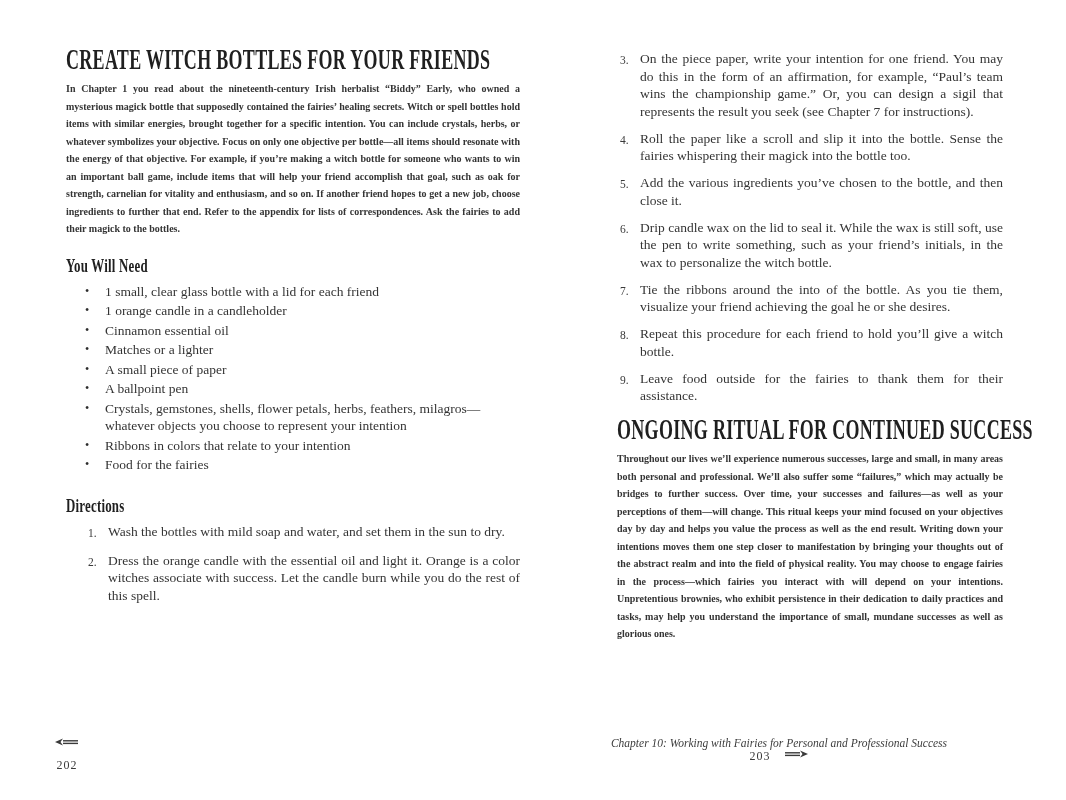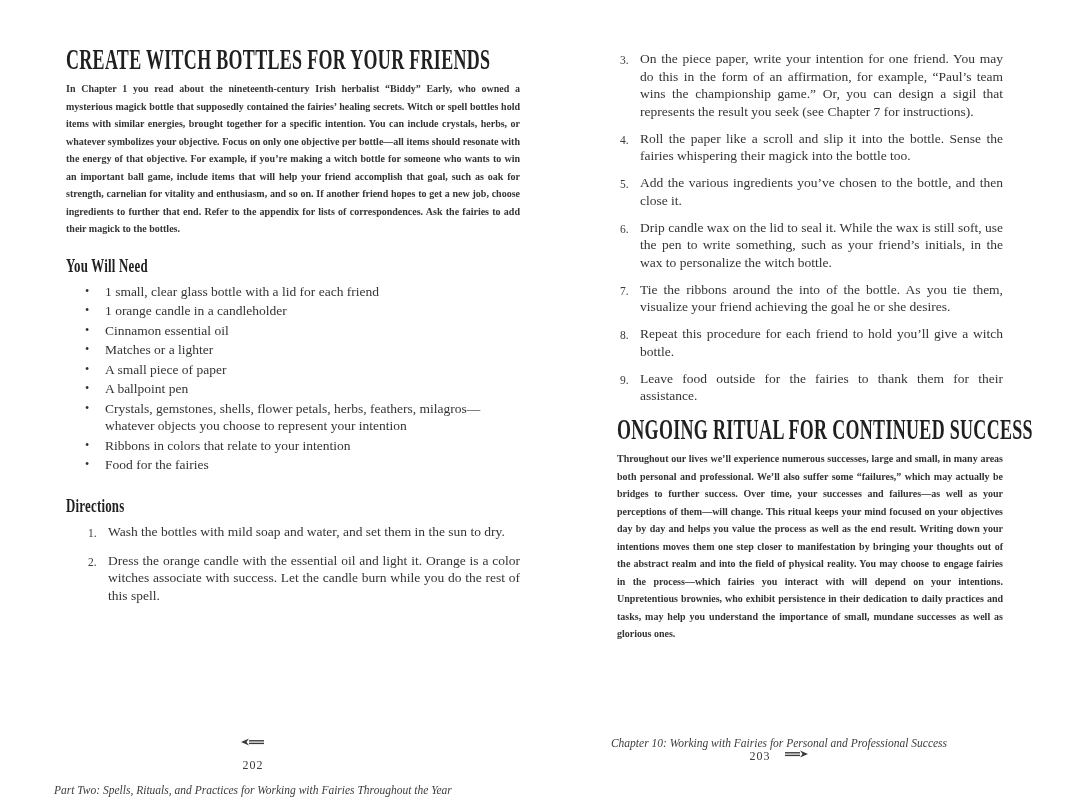--- a/index.html
+++ b/index.html
@@ -250,21 +250,20 @@
 
 <div class="footer footer-left">
   <span class="ornament">
     <svg width="26" height="10" viewBox="0 0 26 10">
       <path d="M1 5 L9 1.5 L6.5 5 L9 8.5 Z" fill="#3a3a3a"></path>
       <rect x="9" y="3.1" width="15" height="1.4" fill="#3a3a3a"></rect>
       <rect x="9" y="5.7" width="15" height="1.4" fill="#3a3a3a"></rect>
     </svg>
   </span>
   <span class="folio">202</span>
-  <span class="running-head">Part Two: Spells, Rituals, and Practices for Working with Fairies Throughout the Year</span>
 </div>
 
 <div class="footer footer-right">
   <span class="running-head">Chapter 10: Working with Fairies for Personal and Professional Success</span>
   <span class="pgnum-group">
     <span class="folio">203</span>
     <span class="ornament">
       <svg width="26" height="10" viewBox="0 0 26 10">
         <rect x="2" y="3.1" width="15" height="1.4" fill="#3a3a3a"></rect>
         <rect x="2" y="5.7" width="15" height="1.4" fill="#3a3a3a"></rect>

